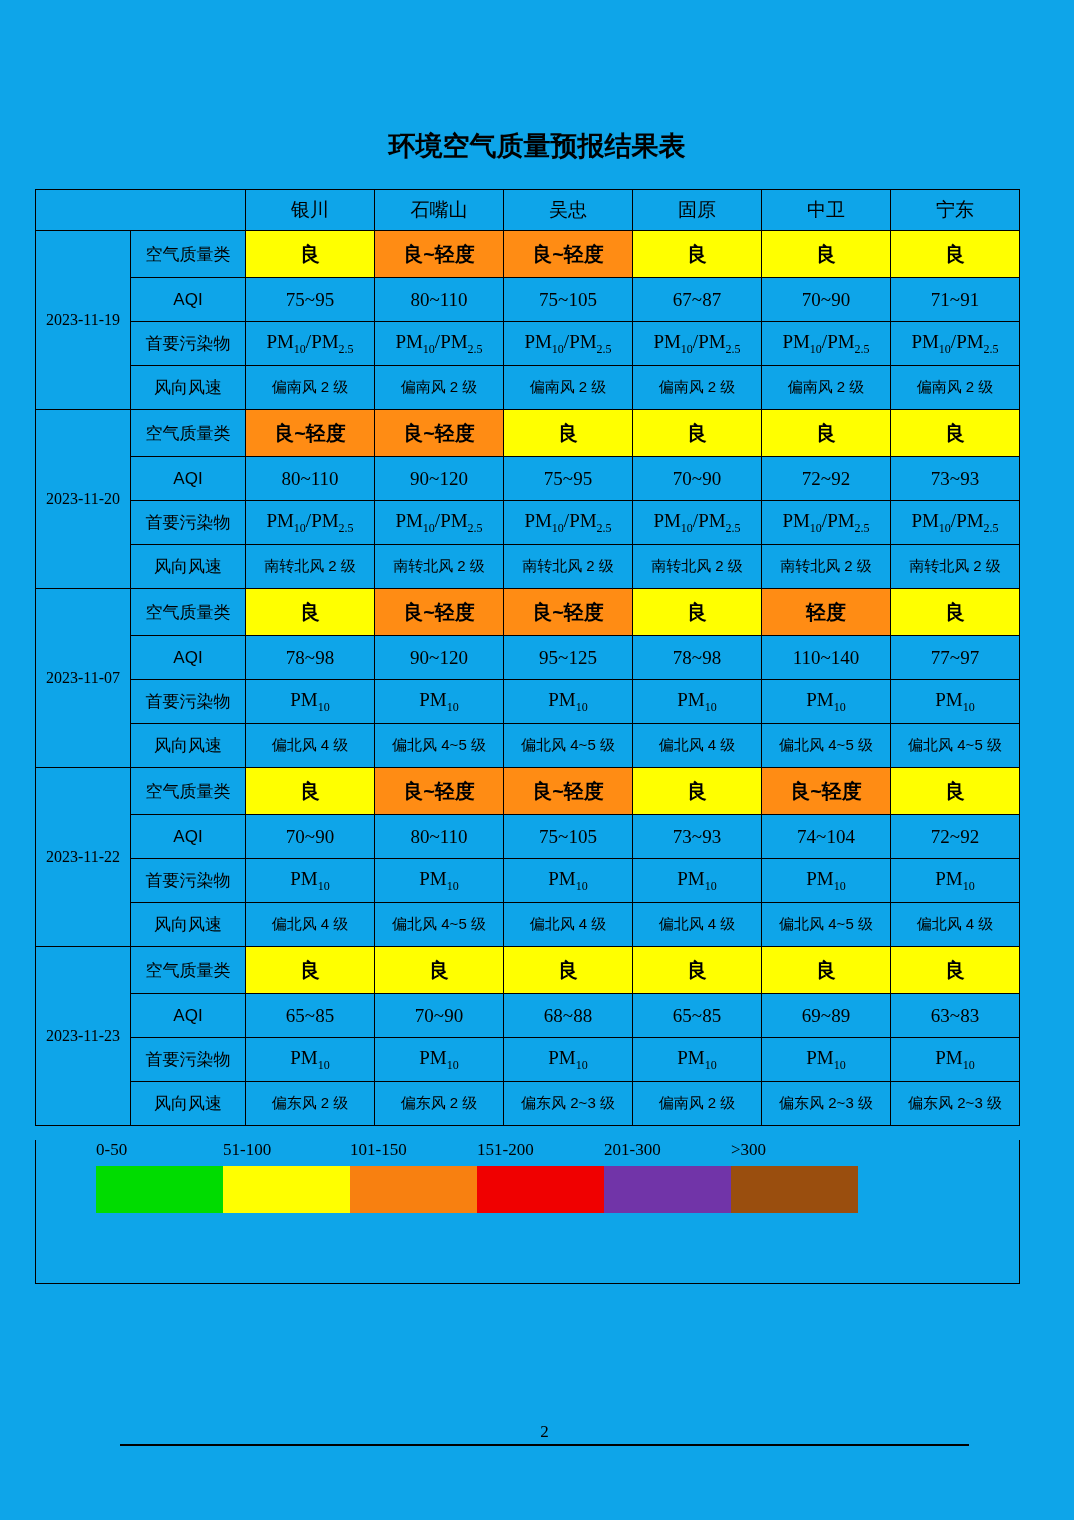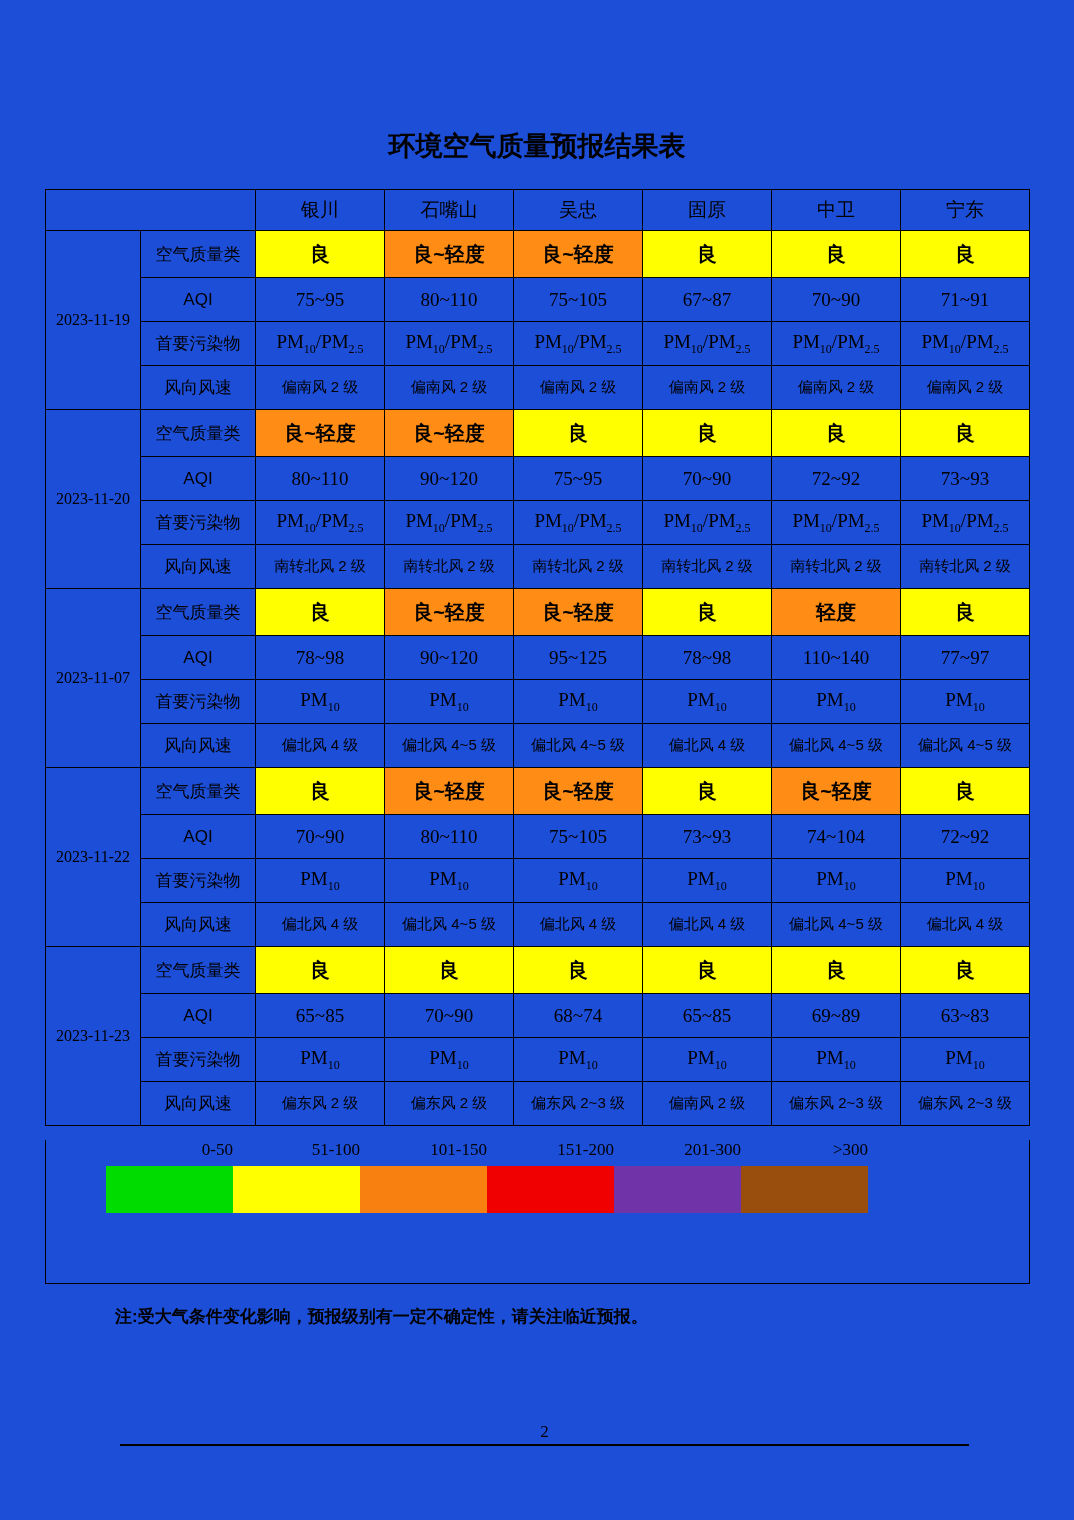--- a/index.html
+++ b/index.html
@@ -1,39 +1,39 @@
 <!DOCTYPE html>
 <html><head>
 <meta charset="utf-8">
 <style>
   * { box-sizing: border-box; }
   html,body { margin:0; padding:0; background:#fff; }
   .page {
     position: relative;
     width: 1074px;
     height: 1520px;
-    background: #1d4ed8;
+    background: #0ea5e9;
     color: #000;
     font-family: "Liberation Sans", sans-serif;
     overflow: hidden;
   }
   .title {
     position: absolute;
     top: 128px; left: 0;
     width: 100%;
     text-align: center;
     font-family: "Liberation Serif", "DejaVu Serif", serif;
     font-weight: bold;
     font-size: 27px;
     margin: 0;
   }
   .table-wrap {
     position: absolute;
     top: 189px;
-    left: 45px;
+    left: 35px;
     width: 985px;
   }
   table.forecast {
     border-collapse: collapse;
     table-layout: fixed;
     width: 985px;
   }
   table.forecast th, table.forecast td {
     border: 1px solid #000;
     text-align: center;
@@ -62,21 +62,21 @@
     font-weight: bold;
     padding: 12px 0 0 12px;
   }
   .legend-labels {
     display: flex;
     width: 762px;
     margin: 14px 0 0 60px;
     font-family: "Liberation Serif", "DejaVu Serif", serif;
     font-size: 17px;
   }
-  .legend-labels span { flex: 1; text-align: right; }
+  .legend-labels span { flex: 1; text-align: left; }
   .legend-bar {
     display: flex;
     width: 762px;
     height: 47px;
     margin: 6px 0 0 60px;
   }
   .legend-bar div { flex: 1; height: 100%; }
   .note {
     position: absolute;
     top: 1305px;
@@ -283,21 +283,21 @@
             <td class="cat-cell" style="background: rgb(255, 255, 0);">良</td>
             <td class="cat-cell" style="background: rgb(255, 255, 0);">良</td>
             <td class="cat-cell" style="background: rgb(255, 255, 0);">良</td>
             <td class="cat-cell" style="background: rgb(255, 255, 0);">良</td>
             <td class="cat-cell" style="background: rgb(255, 255, 0);">良</td>
           </tr>
           <tr class="r-aqi">
             <td class="row-label">AQI</td>
             <td class="num-cell">65~85</td>
             <td class="num-cell">70~90</td>
-            <td class="num-cell">68~74</td>
+            <td class="num-cell">68~88</td>
             <td class="num-cell">65~85</td>
             <td class="num-cell">69~89</td>
             <td class="num-cell">63~83</td>
           </tr>
           <tr class="r-pollutant">
             <td class="row-label">首要污染物</td>
             <td class="num-cell">PM<sub>10</sub></td>
             <td class="num-cell">PM<sub>10</sub></td>
             <td class="num-cell">PM<sub>10</sub></td>
             <td class="num-cell">PM<sub>10</sub></td>
@@ -329,19 +329,18 @@
           <div style="background: rgb(0, 220, 0);"></div>
           <div style="background: rgb(255, 255, 0);"></div>
           <div style="background: rgb(248, 128, 16);"></div>
           <div style="background: rgb(240, 0, 0);"></div>
           <div style="background: rgb(113, 52, 168);"></div>
           <div style="background: rgb(154, 78, 14);"></div>
         </div>
     </div>
   </div>
 
-  <p class="note">注:受大气条件变化影响，预报级别有一定不确定性，请关注临近预报。</p>
 
   <div class="footer">
     <span>2</span>
   </div>
 
 </div>
 
 </body></html>

